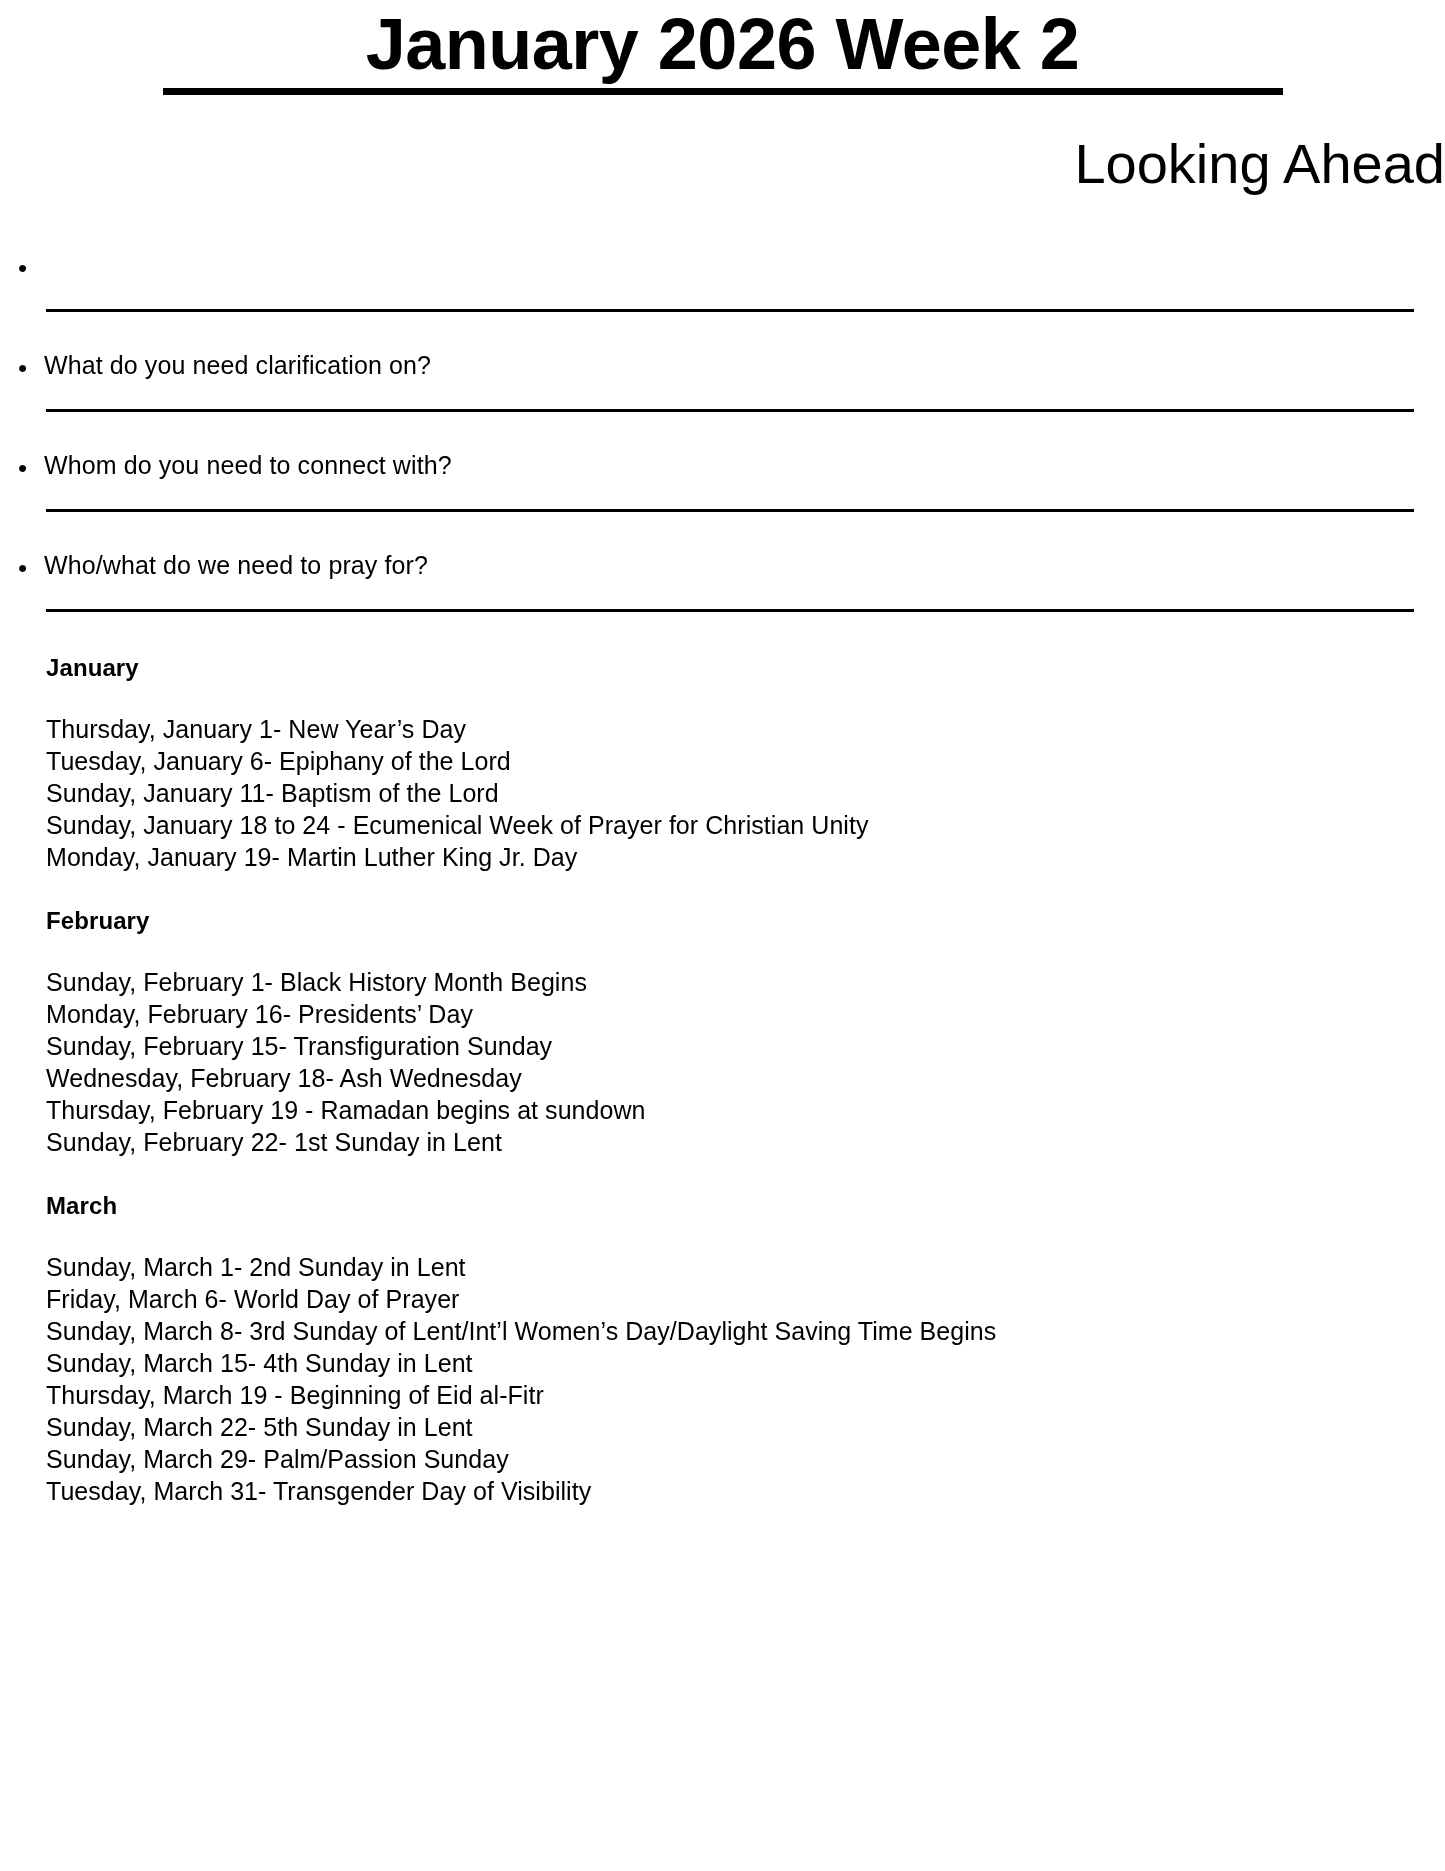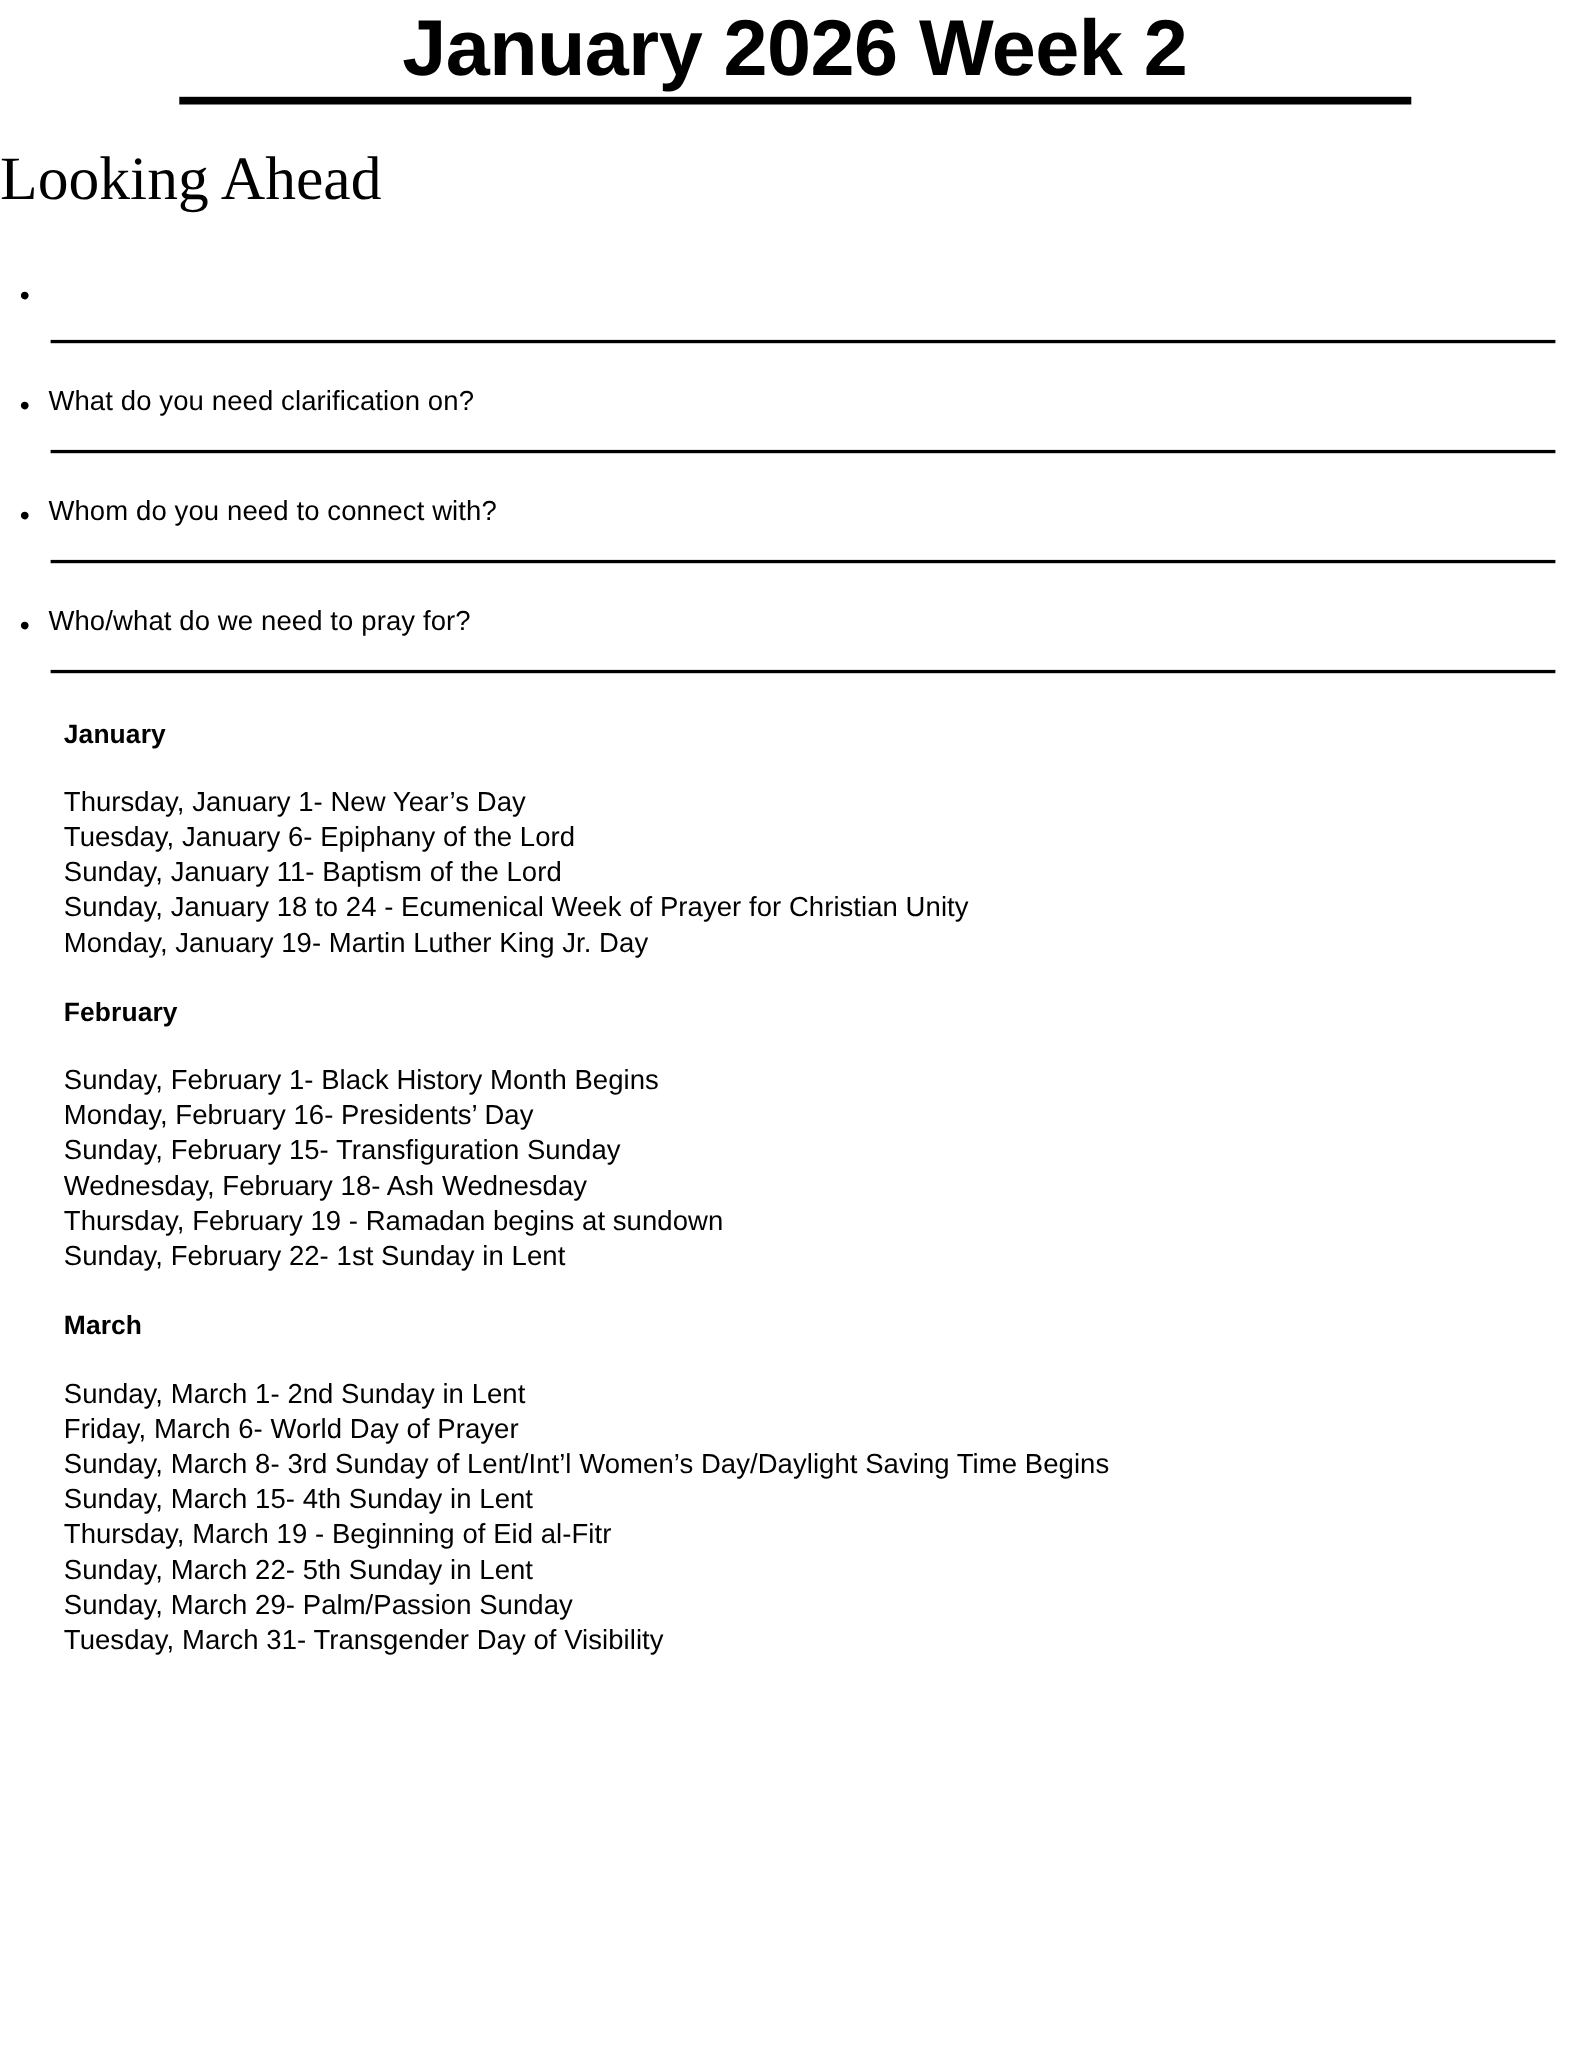--- a/index.html
+++ b/index.html
@@ -36,26 +36,25 @@
     letter-spacing: -0.5px;
     line-height: 1.08;
     margin: 0;
     padding: 0 6px 4px 6px;
     border-bottom: 7px solid #000;
     
     box-sizing: border-box;
     width: 1120px;
   }
   .subtitle {
-    text-align: left;
+    text-align: right;
     font-size: 56px;
     font-weight: 400;
     line-height: 1.1;
     margin: 38px 0 0 0;
-    font-family: Liberation Serif, serif;
   }
 
   
   .questions {
     margin: 56px 0 0 0;
     padding: 0;
     list-style: none;
   }
   .q-item {
     margin: 0 0 0 0;
@@ -83,21 +82,21 @@
   .rule {
     height: 3px;
     background: #000;
     margin: 26px 0 0 46px;
     width: 1368px;
   }
   .q-gap { height: 38px; }
 
   
   .months {
-    margin: 42px 0 0 12px;
+    margin: 42px 0 0 0;
     padding: 0 0 0 46px;
   }
   .month-block { margin: 0 0 0 0; }
   .month-name {
     font-size: 24px;
     font-weight: 700;
     line-height: 1.2;
     margin: 0;
     letter-spacing: 0.1px;
   }

